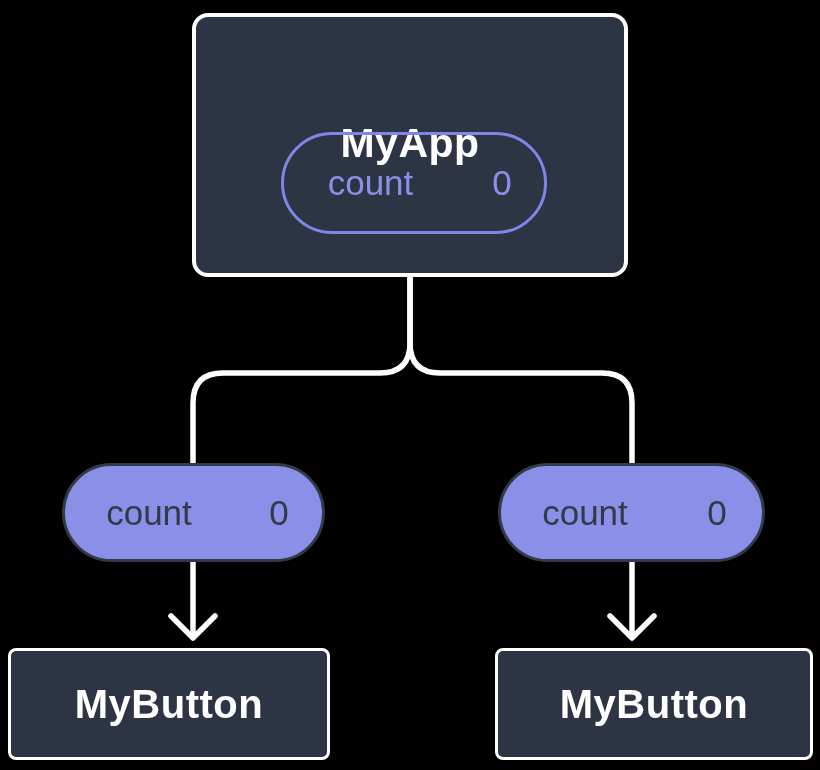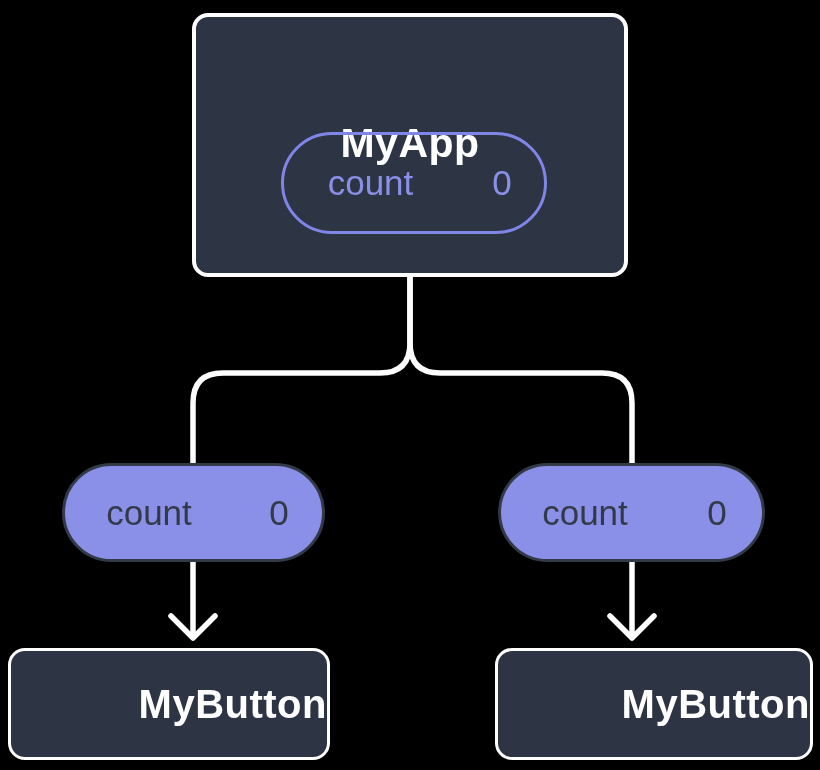--- a/index.html
+++ b/index.html
@@ -32,22 +32,22 @@
   .node-root { left: 192px; top: 13px; width: 436px; height: 264px; }
   .node-title {
     position: absolute; top: 58px; left: 0; width: 100%;
     text-align: center;
     font-size: 41px; line-height: 48px; font-weight: 600;
     color: var(--node-text);
     letter-spacing: 0.5px;
     margin-top: 44px;
   }
   .node-button {
-    border-width: 3px; border-radius: 17px;
-    display: flex; align-items: center; justify-content: flex-end;
+    border-width: 3px; border-radius: 8px;
+    display: flex; align-items: center; justify-content: center;
   }
   .btn-left  { left: 8px;   top: 648px; width: 322px; height: 112px; }
   .btn-right { left: 495px; top: 648px; width: 318px; height: 112px; }
   .button-title {
     font-size: 40px; font-weight: 600;
     color: var(--node-text);
     letter-spacing: 0.5px;
   }
 
   .pill {

